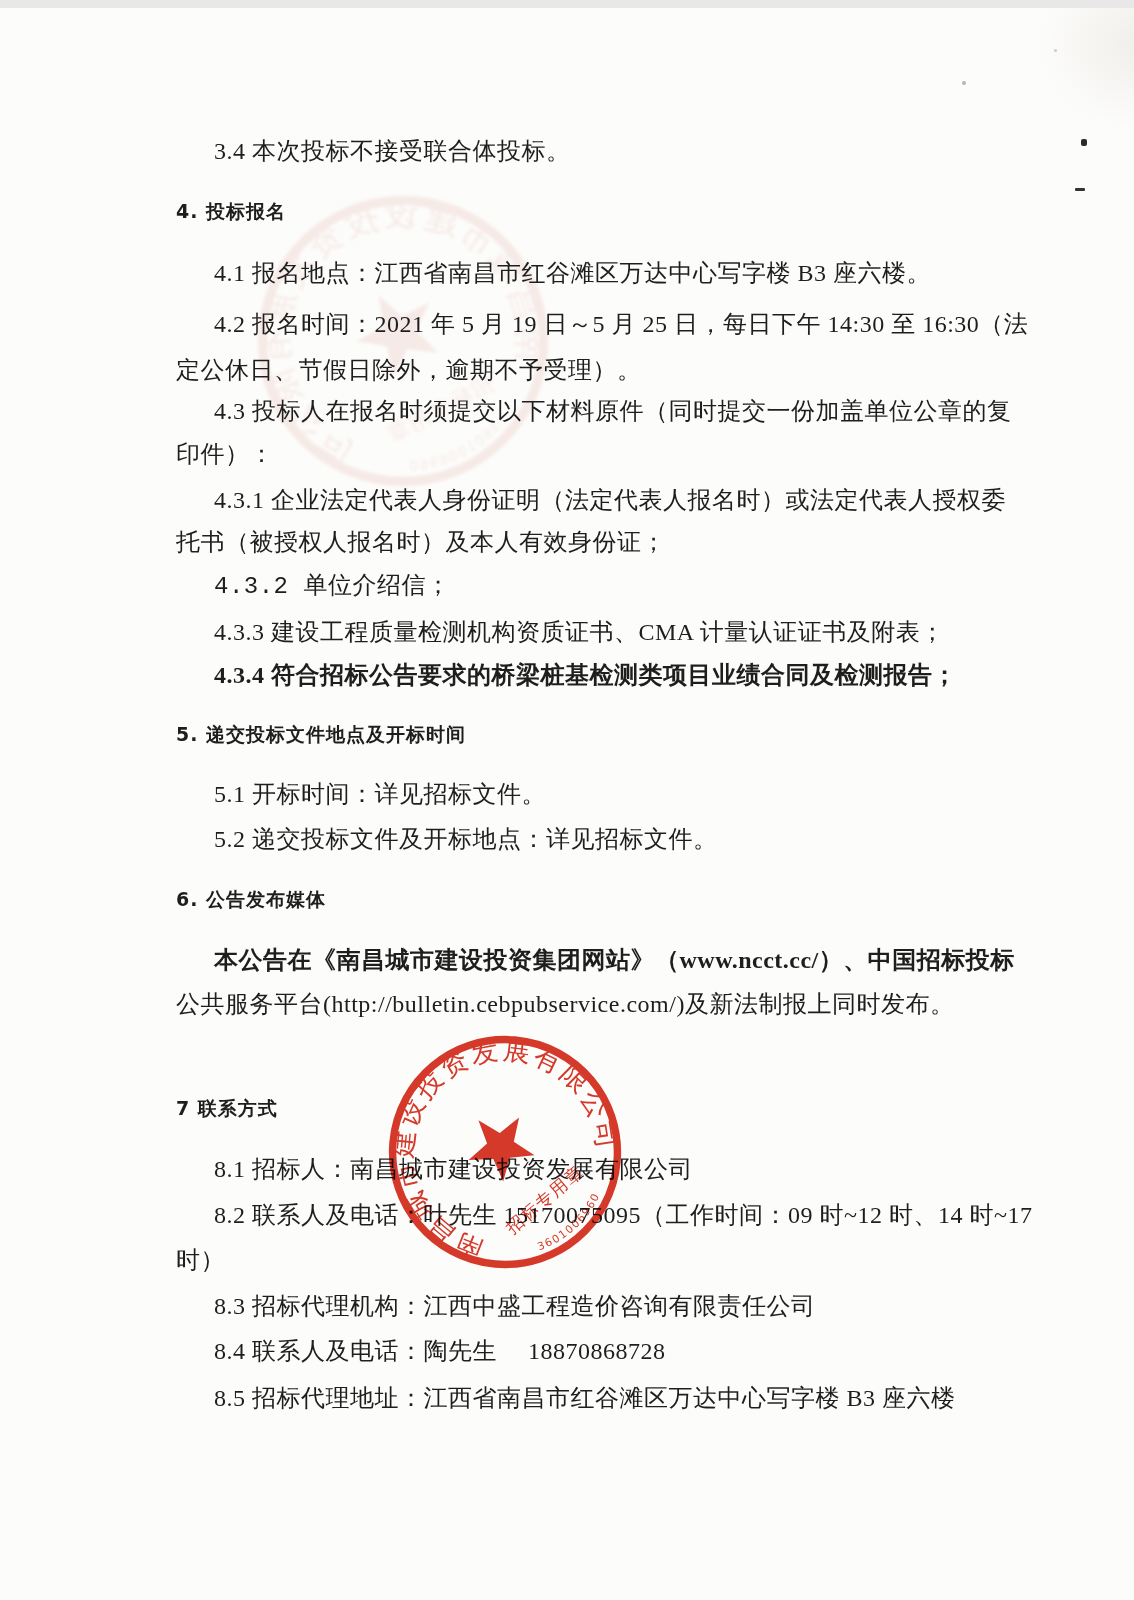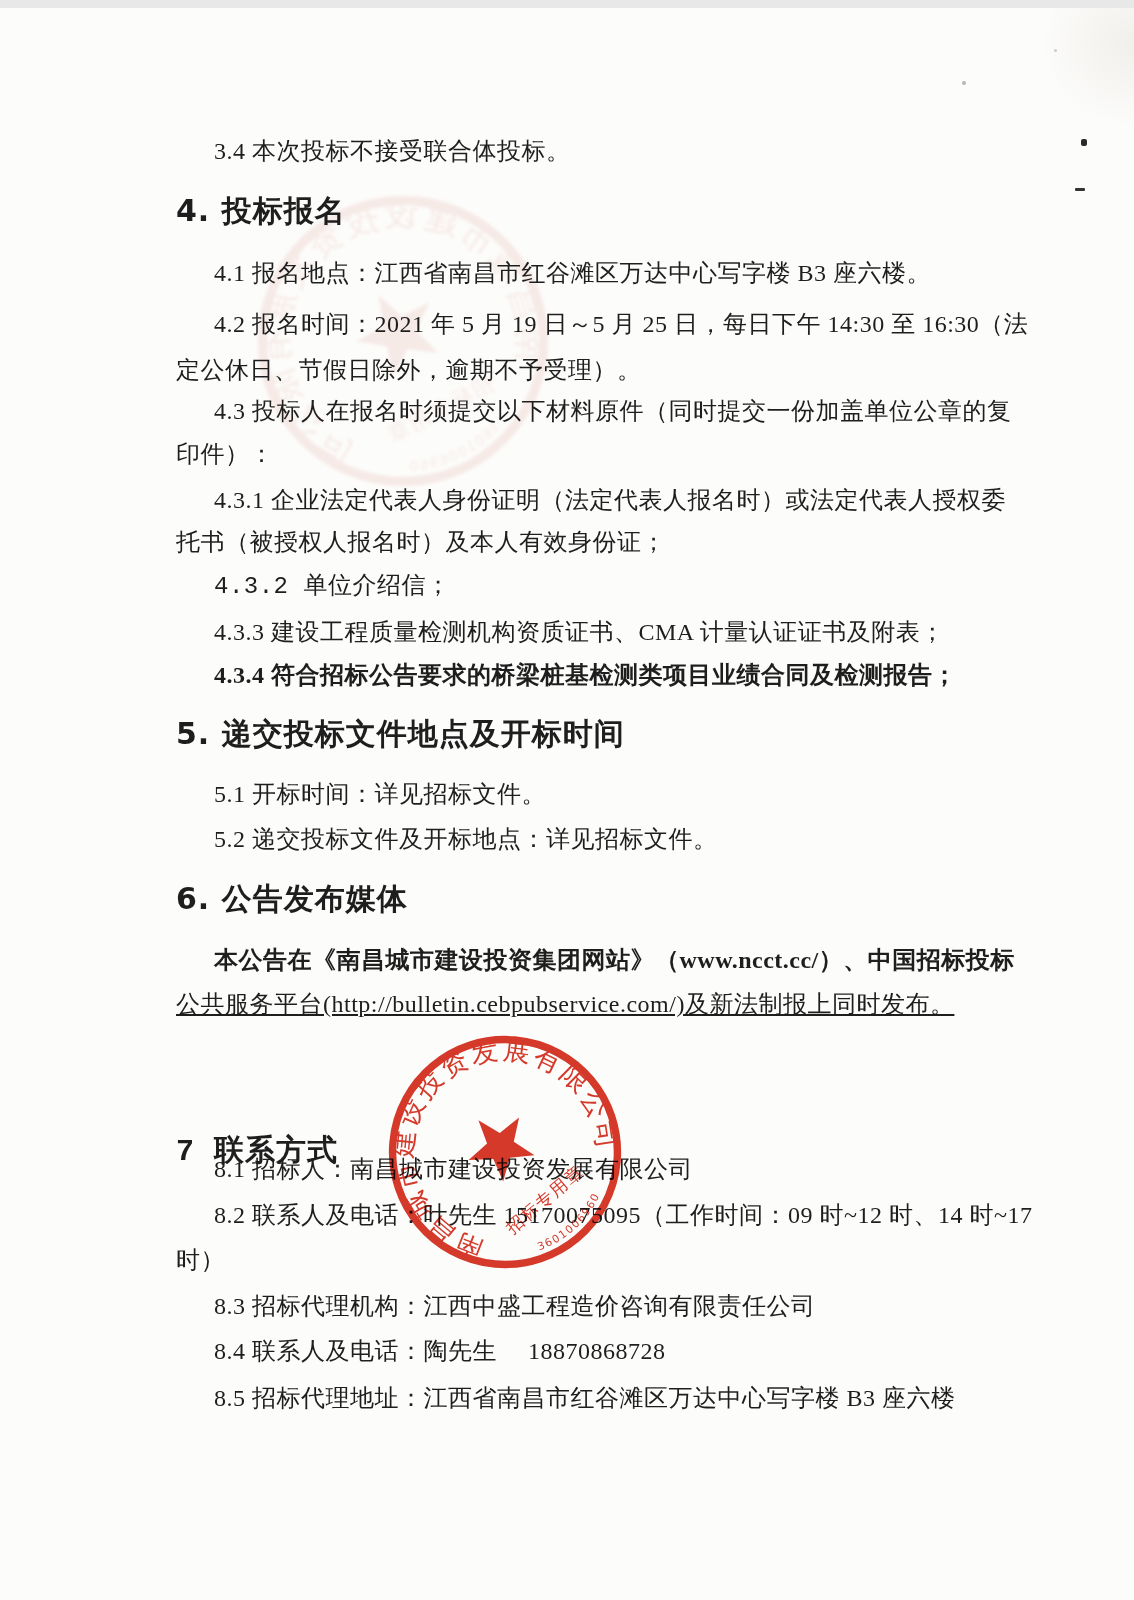--- a/index.html
+++ b/index.html
@@ -19,21 +19,21 @@
     line-height:34px;
     letter-spacing:0.5px;
     z-index:2;
   }
   .indent-item{left:214px;}
   .indent-margin{left:176px;}
   .indent-heading{
     left:176px;
     font-family:"DejaVu Sans","Liberation Sans",sans-serif;
     font-weight:bold;
-    font-size:30px;
+    font-size:19px;
     letter-spacing:1px;
   }
   .stamp{
     position:absolute;
     z-index:3;
     mix-blend-mode:multiply;
   }
   .stamp-main{
     left:381px;top:1020px;
     width:248px;height:248px;
@@ -106,22 +106,22 @@
       <div class="line indent-item" style="top: 475px;">4.3.1 企业法定代表人身份证明（法定代表人报名时）或法定代表人授权委</div>
       <div class="line indent-margin" style="top: 517px;">托书（被授权人报名时）及本人有效身份证；</div>
       <div class="line indent-item" style="top: 562px; font-family: Liberation Mono, monospace;">4.3.2 单位介绍信；</div>
       <div class="line indent-item" style="top: 607px;">4.3.3 建设工程质量检测机构资质证书、CMA 计量认证证书及附表；</div>
       <div class="line indent-item" style="top: 650px; font-weight: bold;">4.3.4 符合招标公告要求的桥梁桩基检测类项目业绩合同及检测报告；</div>
       <div class="line indent-heading" style="top: 709px;">5. 递交投标文件地点及开标时间</div>
       <div class="line indent-item" style="top: 769px;">5.1 开标时间：详见招标文件。</div>
       <div class="line indent-item" style="top: 814px;">5.2 递交投标文件及开标地点：详见招标文件。</div>
       <div class="line indent-heading" style="top: 874px;">6. 公告发布媒体</div>
       <div class="line indent-item" style="top: 935px; font-weight: bold;">本公告在《南昌城市建设投资集团网站》（www.ncct.cc/）、中国招标投标</div>
-      <div class="line indent-margin" style="top: 979px; text-decoration: underline;">公共服务平台(http://bulletin.cebpubservice.com/)及新法制报上同时发布。</div>
-      <div class="line indent-heading" style="top: 1127px; font-family: Liberation Mono, monospace;">7 联系方式</div>
+      <div class="line indent-margin" style="top: 979px;">公共服务平台(http://bulletin.cebpubservice.com/)及新法制报上同时发布。</div>
+      <div class="line indent-heading" style="top: 1083px;">7 联系方式</div>
       <div class="line indent-item" style="top: 1144px;">8.1 招标人：南昌城市建设投资发展有限公司</div>
       <div class="line indent-item" style="top: 1190px;">8.2 联系人及电话：叶先生 15170075095（工作时间：09 时~12 时、14 时~17</div>
       <div class="line indent-margin" style="top: 1235px;">时）</div>
       <div class="line indent-item" style="top: 1281px;">8.3 招标代理机构：江西中盛工程造价咨询有限责任公司</div>
       <div class="line indent-item" style="top: 1326px;">8.4 联系人及电话：陶先生　 18870868728</div>
       <div class="line indent-item" style="top: 1373px;">8.5 招标代理地址：江西省南昌市红谷滩区万达中心写字楼 B3 座六楼</div>
     </div>
 
   <svg class="stamp stamp-main" viewBox="0 0 300 300">
     <use href="#seal"></use>

